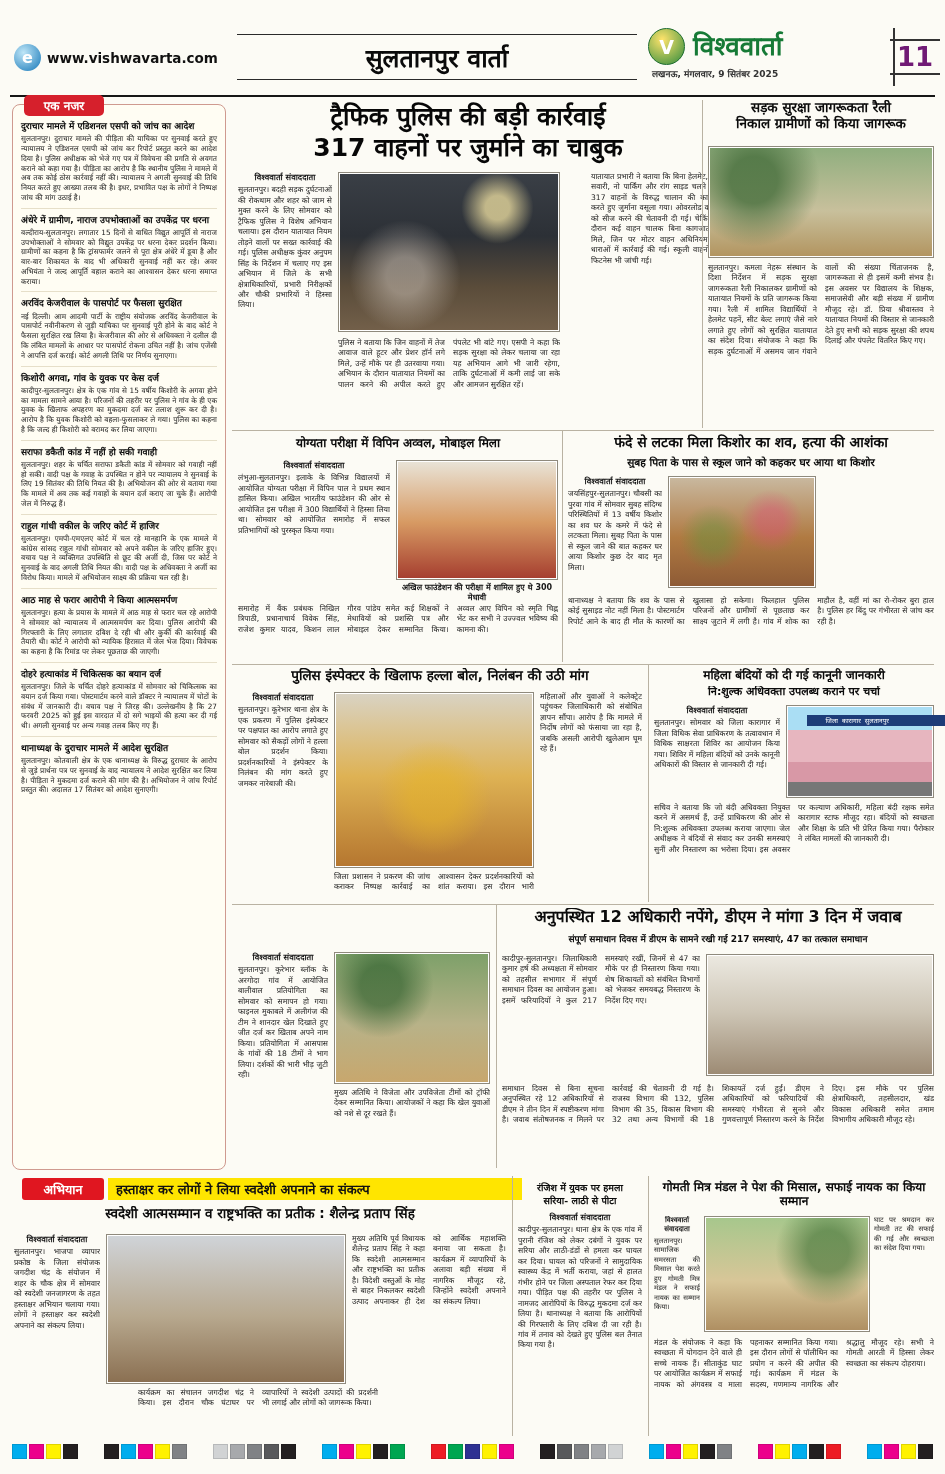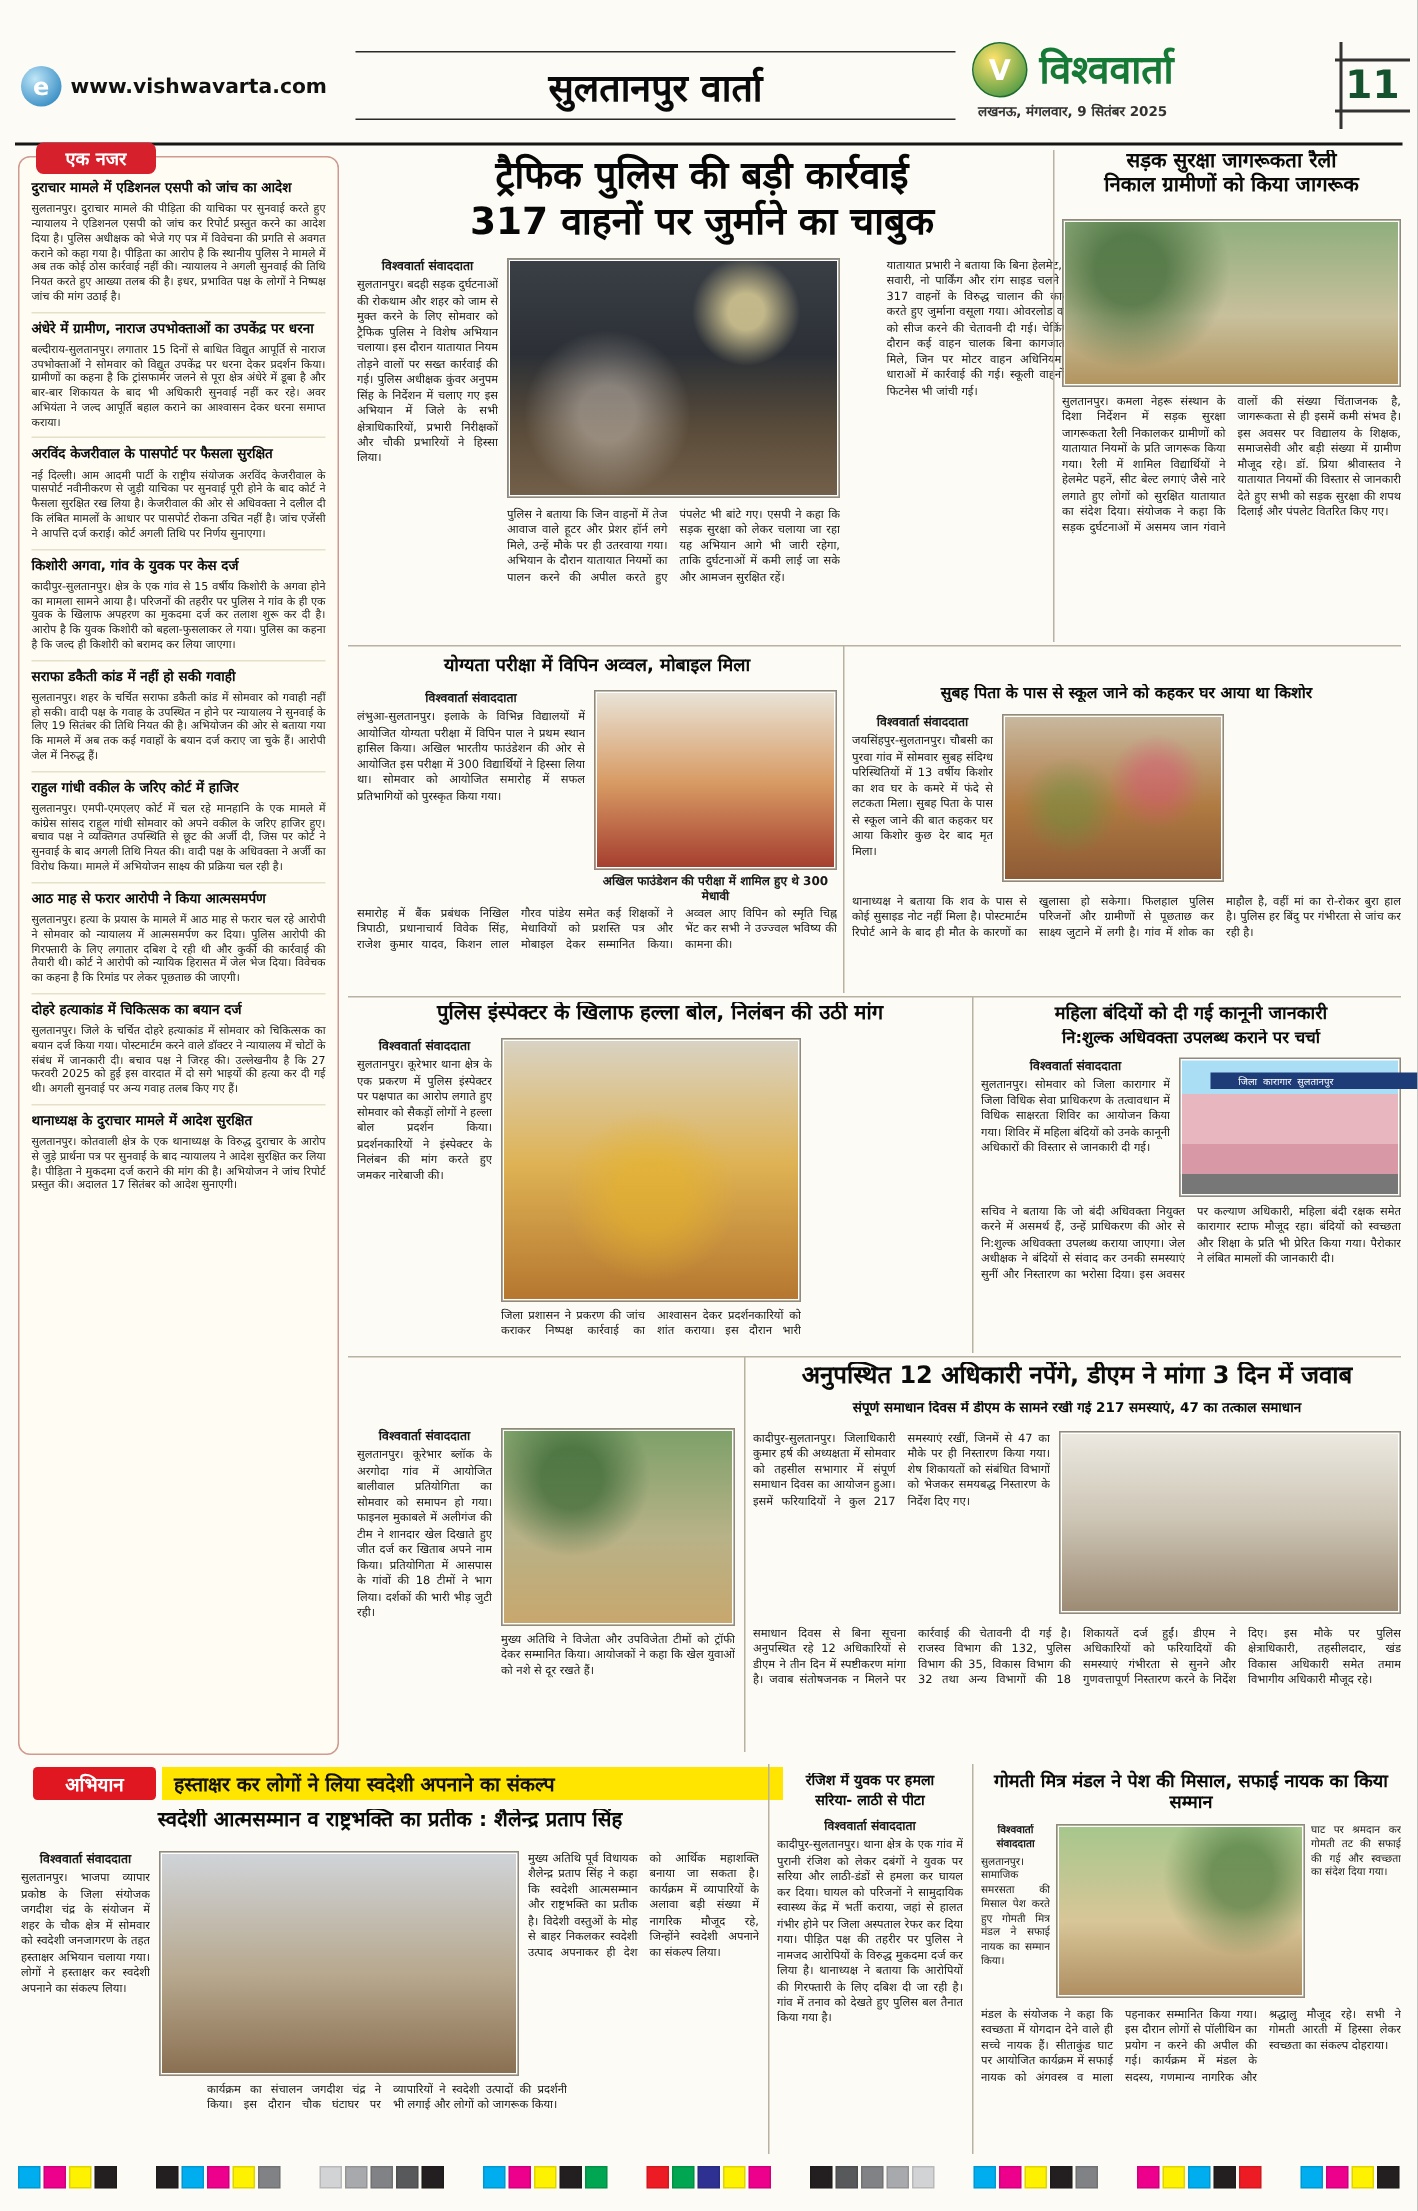--- a/index.html
+++ b/index.html
@@ -48,21 +48,21 @@
   #mast-center{left:237px;top:34px;width:400px;border-top:1.6px solid #2a2a2a;border-bottom:1.6px solid #2a2a2a;
                padding:5px 0;text-align:center;font-size:25px;font-weight:800;color:#0a0a0a;}
   #brand-logo{left:648px;top:28px;width:37px;height:37px;border-radius:50%;
               background:radial-gradient(circle at 38% 30%,#ffe36b,#2e8b3d);color:#fff;font-weight:800;
               font-size:19px;display:flex;align-items:center;justify-content:center;border:1px solid #1d6c2e;}
   #brand-name{left:693px;top:27px;font-size:26px;font-weight:800;color:#167a36;}
   #edition-line{left:652px;top:67px;width:235px;font-size:9px;color:#333;font-weight:600;}
   #page-num-box{left:893px;top:28px;width:42px;height:58px;border-left:2px solid #333;
                 display:flex;align-items:center;justify-content:center;}
   #page-num-inner{border-top:2px solid #333;border-bottom:2px solid #333;padding:1px 7px;
-                  font-size:26px;font-weight:800;color:#14532d;}
+                  font-size:26px;font-weight:800;color:#701a75;}
   #mast-rule{left:10px;top:95px;width:925px;border-top:2px solid #161616;}
   
   #sidebar{left:12px;top:104px;width:214px;height:1066px;border:1px solid #cf9a8f;border-radius:8px;
            background:#fffdf3;padding:16px 8px 4px;overflow:hidden;}
   #ek-najar-tag{left:24px;top:95px;width:80px;height:21px;background:#d6202c;color:#fff;border-radius:5px;
                 font-weight:700;font-size:12px;display:flex;align-items:center;justify-content:center;}
   .brief{margin-bottom:6px;padding-bottom:5px;border-bottom:1px solid #e6dfc9;}
   .brief:last-child{border-bottom:none;}
   .brief h4{margin:0 0 2px;font-size:9px;line-height:1.25;color:#0c0c0c;}
   .brief p{margin:0;font-size:7.3px;line-height:1.34;text-align:justify;}
@@ -217,35 +217,37 @@
   <div class="abs hl" id="merit-headline">योग्यता परीक्षा में विपिन अव्वल, मोबाइल मिला</div>
   <div class="abs bt" id="merit-col">
     <div class="byline">विश्ववार्ता संवाददाता</div>
     <span>लंभुआ-सुलतानपुर। इलाके के विभिन्न विद्यालयों में आयोजित योग्यता परीक्षा में विपिन पाल ने प्रथम स्थान हासिल किया। अखिल भारतीय फाउंडेशन की ओर से आयोजित इस परीक्षा में 300 विद्यार्थियों ने हिस्सा लिया था। सोमवार को आयोजित समारोह में सफल प्रतिभागियों को पुरस्कृत किया गया।</span>
   </div>
   <div class="abs photo p-award" id="merit-photo"></div>
   <div class="abs photo-cap" id="merit-caption">अखिल फाउंडेशन की परीक्षा में शामिल हुए थे 300 मेधावी</div>
   <div class="abs bt cols3" id="merit-below">समारोह में बैंक प्रबंधक निखिल त्रिपाठी, प्रधानाचार्य विवेक सिंह, राजेश कुमार यादव, किशन लाल गौरव पांडेय समेत कई शिक्षकों ने मेधावियों को प्रशस्ति पत्र और मोबाइल देकर सम्मानित किया। अव्वल आए विपिन को स्मृति चिह्न भेंट कर सभी ने उज्ज्वल भविष्य की कामना की।</div>
   <div class="abs vr" id="vr2"></div>
 
+  <div class="abs hl" id="teen-headline">फंदे से लटका मिला किशोर का शव, हत्या की आशंका</div>
   <div class="abs hl" id="teen-subhead">सुबह पिता के पास से स्कूल जाने को कहकर घर आया था किशोर</div>
   <div class="abs bt" id="teen-col-left">
     <div class="byline">विश्ववार्ता संवाददाता</div>
     <span>जयसिंहपुर-सुलतानपुर। चौबसी का पुरवा गांव में सोमवार सुबह संदिग्ध परिस्थितियों में 13 वर्षीय किशोर का शव घर के कमरे में फंदे से लटकता मिला। सुबह पिता के पास से स्कूल जाने की बात कहकर घर आया किशोर कुछ देर बाद मृत मिला।</span>
   </div>
   <div class="abs photo p-crowd" id="teen-photo"></div>
   <div class="abs bt cols3" id="teen-below">थानाध्यक्ष ने बताया कि शव के पास से कोई सुसाइड नोट नहीं मिला है। पोस्टमार्टम रिपोर्ट आने के बाद ही मौत के कारणों का खुलासा हो सकेगा। फिलहाल पुलिस परिजनों और ग्रामीणों से पूछताछ कर साक्ष्य जुटाने में लगी है। गांव में शोक का माहौल है, वहीं मां का रो-रोकर बुरा हाल है। पुलिस हर बिंदु पर गंभीरता से जांच कर रही है।</div>
   <div class="abs hr" id="hr2"></div>
 
   <div class="abs hl" id="insp-headline">पुलिस इंस्पेक्टर के खिलाफ हल्ला बोल, निलंबन की उठी मांग</div>
   <div class="abs bt" id="insp-col-left">
     <div class="byline">विश्ववार्ता संवाददाता</div>
     <span>सुलतानपुर। कूरेभार थाना क्षेत्र के एक प्रकरण में पुलिस इंस्पेक्टर पर पक्षपात का आरोप लगाते हुए सोमवार को सैकड़ों लोगों ने हल्ला बोल प्रदर्शन किया। प्रदर्शनकारियों ने इंस्पेक्टर के निलंबन की मांग करते हुए जमकर नारेबाजी की।</span>
   </div>
   <div class="abs photo p-protest" id="insp-photo"></div>
+  <div class="abs bt" id="insp-col-right">महिलाओं और युवाओं ने कलेक्ट्रेट पहुंचकर जिलाधिकारी को संबोधित ज्ञापन सौंपा। आरोप है कि मामले में निर्दोष लोगों को फंसाया जा रहा है, जबकि असली आरोपी खुलेआम घूम रहे हैं।</div>
   <div class="abs bt cols2" id="insp-below">जिला प्रशासन ने प्रकरण की जांच कराकर निष्पक्ष कार्रवाई का आश्वासन देकर प्रदर्शनकारियों को शांत कराया। इस दौरान भारी पुलिस बल तैनात रहा।</div>
   <div class="abs vr" id="vr3"></div>
 
   <div class="abs hl" id="wom-headline1">महिला बंदियों को दी गई कानूनी जानकारी</div>
   <div class="abs hl" id="wom-headline2">नि:शुल्क अधिवक्ता उपलब्ध कराने पर चर्चा</div>
   <div class="abs bt" id="wom-col">
     <div class="byline">विश्ववार्ता संवाददाता</div>
     <span>सुलतानपुर। सोमवार को जिला कारागार में जिला विधिक सेवा प्राधिकरण के तत्वावधान में विधिक साक्षरता शिविर का आयोजन किया गया। शिविर में महिला बंदियों को उनके कानूनी अधिकारों की विस्तार से जानकारी दी गई।</span>
   </div>
   <div class="abs photo p-jail" id="wom-photo">

